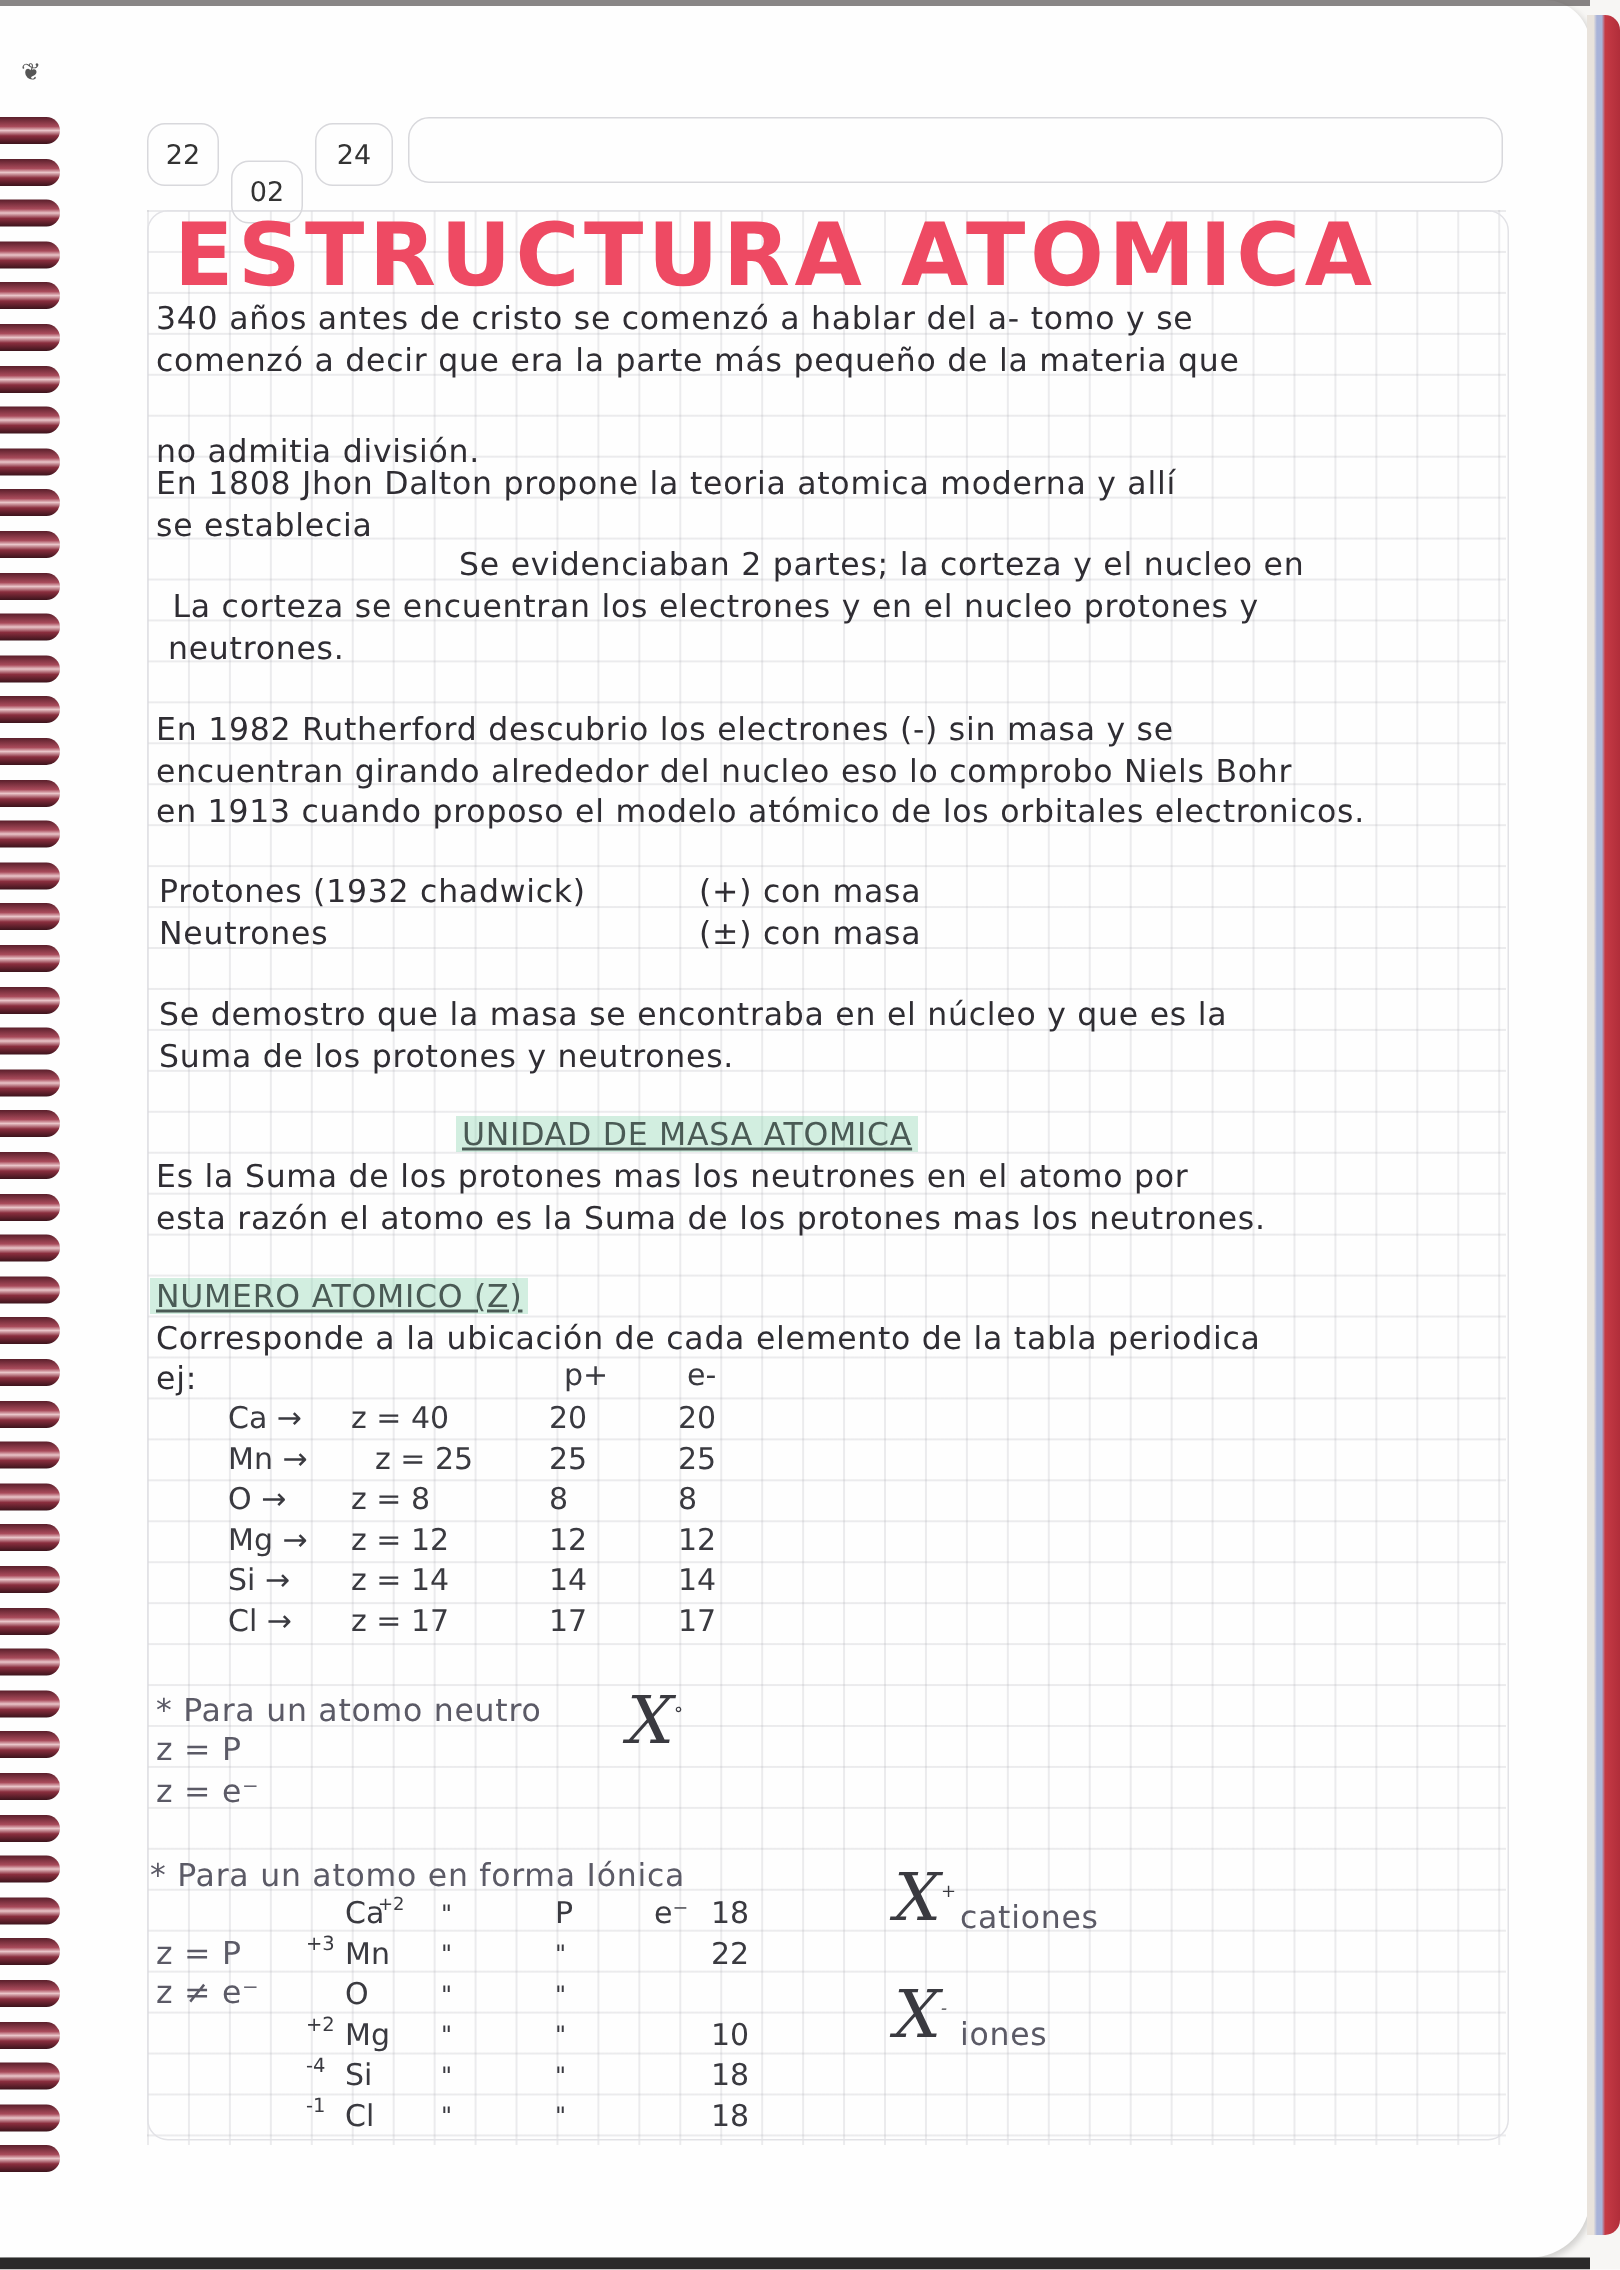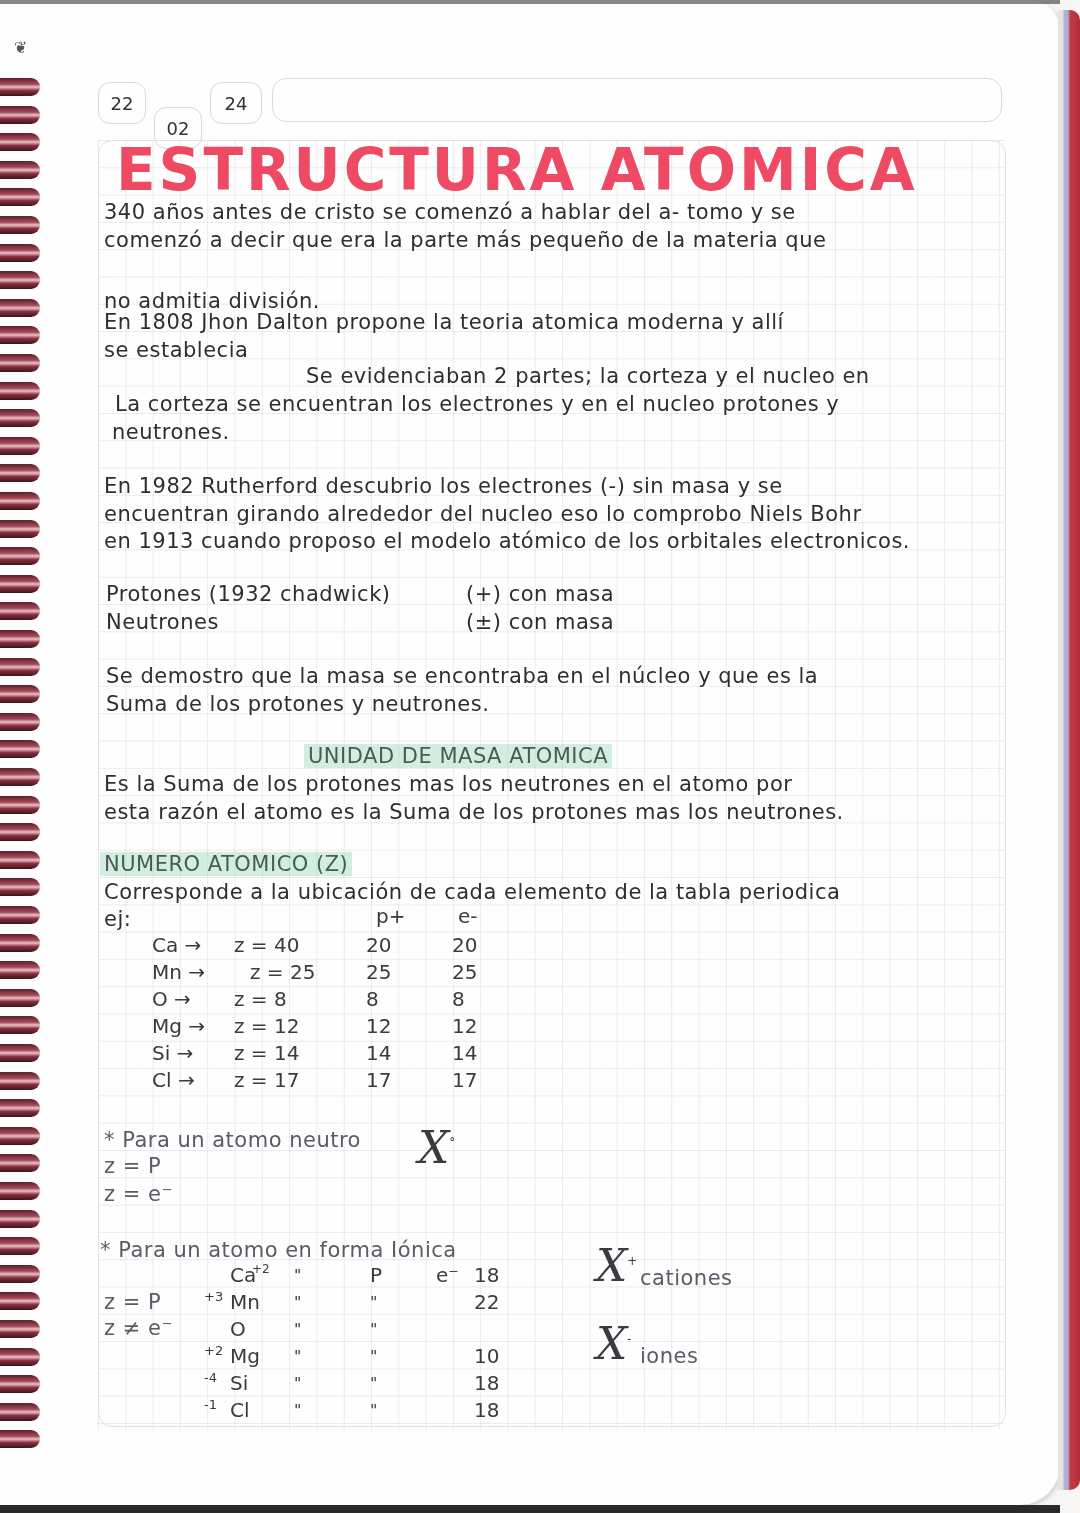--- a/index.html
+++ b/index.html
@@ -47,21 +47,21 @@
     position:absolute; left:116px; top:136px;
     font-family:"DejaVu Sans", sans-serif; font-weight:bold; font-size:58px;
     color:#ee4a63; letter-spacing:3px;
   }
   .hand {
     position:absolute; font-family:"DejaVu Sans", sans-serif;
     font-size:21px; line-height:28px; color:#2f2d33; white-space:nowrap; letter-spacing:0.5px;
   }
   .pencil { color:#5b5a66; }
   .highlight { background:rgba(130,210,170,0.35); padding:0 4px; color:#4a4a55; }
-  .subtitle-green { color:#4a5a55; }
+  .subtitle-green { color:#4a5a55;text-decoration:underline; }
   .table-cell { position:absolute; font-size:20px; line-height:27px; color:#3a3a40; }
   .bigx { position:absolute; font-family:"DejaVu Serif", serif; font-style:italic; font-size:44px; color:#3a3a40; }
   .sup { font-size:12px; vertical-align:super; }
 </style>
 </head>
 <body>
 
 <div class="page">
   <div class="top-shadow"></div>
   <div class="grid"></div>

